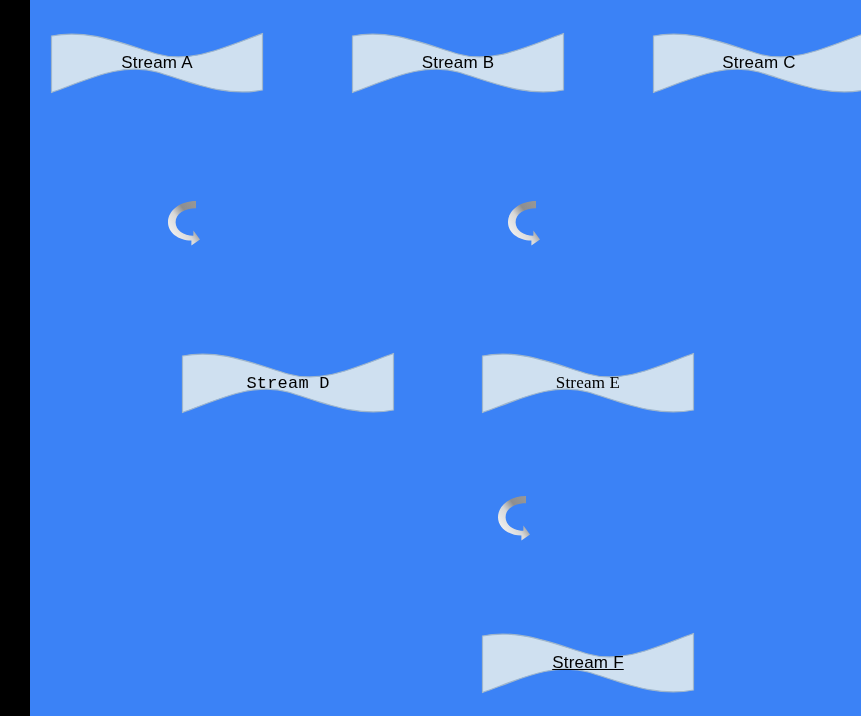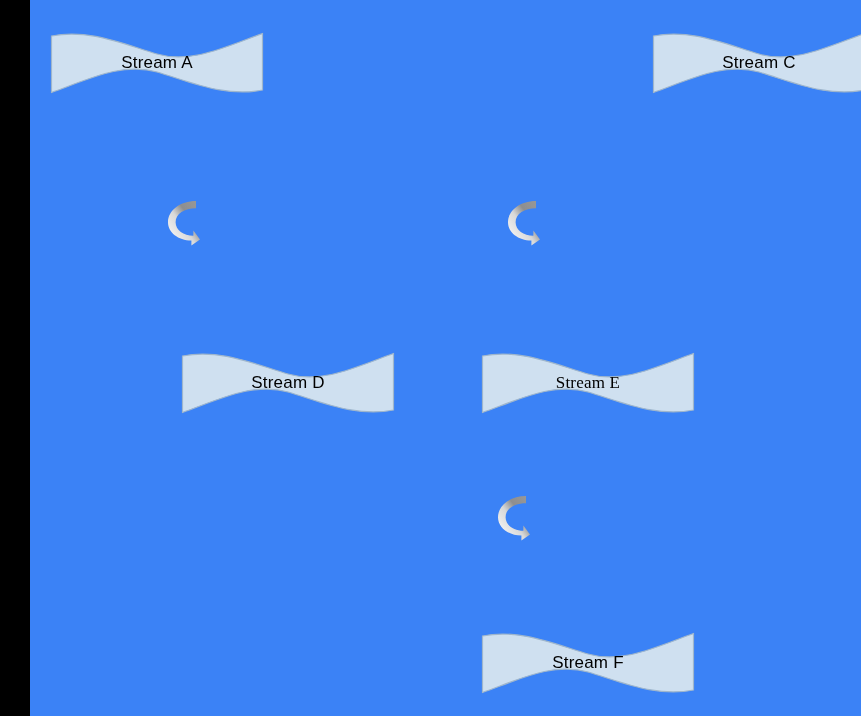--- a/index.html
+++ b/index.html
@@ -68,35 +68,47 @@
                C 40 -1.5, 74 14, 108 24
                C 142 34, 176 17, 213.5 3.5
                L 213.5 60
                C 176 67.5, 142 52, 108 42
                C 74 32, 40 49, 2.5 62.5
                Z" fill="#cfe0f0" stroke="#9fb6cc" stroke-width="1.2"></path>
     </svg>
     <div class="ribbon-label" style="color: rgb(0, 0, 0);">Stream A</div>
   </div>
 
+  <div class="ribbon" style="left: 320px; top: 30px;">
+    <svg viewBox="0 0 216 66" preserveAspectRatio="none">
+      <path class="ribbon-path" d="M 2.5 6
+               C 40 -1.5, 74 14, 108 24
+               C 142 34, 176 17, 213.5 3.5
+               L 213.5 60
+               C 176 67.5, 142 52, 108 42
+               C 74 32, 40 49, 2.5 62.5
+               Z" fill="#cfe0f0" stroke="#9fb6cc" stroke-width="1.2"></path>
+    </svg>
+    <div class="ribbon-label" style="color: rgb(0, 0, 0);">Stream B</div>
+  </div>
 
   <div class="ribbon" style="left: 621px; top: 30px; text-align: right;">
     <svg viewBox="0 0 216 66" preserveAspectRatio="none">
       <path class="ribbon-path" d="M 2.5 6
                C 40 -1.5, 74 14, 108 24
                C 142 34, 176 17, 213.5 3.5
                L 213.5 60
                C 176 67.5, 142 52, 108 42
                C 74 32, 40 49, 2.5 62.5
                Z" fill="#cfe0f0" stroke="#9fb6cc" stroke-width="1.2"></path>
     </svg>
     <div class="ribbon-label" style="color: rgb(0, 0, 0);">Stream C</div>
   </div>
 
-  <div class="ribbon" style="left: 150px; top: 350px;">
+  <div class="ribbon" style="left: 150px; top: 350px; font-family: Liberation Mono, monospace;">
     <svg viewBox="0 0 216 66" preserveAspectRatio="none">
       <path class="ribbon-path" d="M 2.5 6
                C 40 -1.5, 74 14, 108 24
                C 142 34, 176 17, 213.5 3.5
                L 213.5 60
                C 176 67.5, 142 52, 108 42
                C 74 32, 40 49, 2.5 62.5
                Z" fill="#cfe0f0" stroke="#9fb6cc" stroke-width="1.2"></path>
     </svg>
     <div class="ribbon-label" style="color: rgb(0, 0, 0);">Stream D</div>
@@ -118,21 +130,21 @@
   <div class="ribbon" style="left: 450px; top: 630px;">
     <svg viewBox="0 0 216 66" preserveAspectRatio="none">
       <path class="ribbon-path" d="M 2.5 6
                C 40 -1.5, 74 14, 108 24
                C 142 34, 176 17, 213.5 3.5
                L 213.5 60
                C 176 67.5, 142 52, 108 42
                C 74 32, 40 49, 2.5 62.5
                Z" fill="#cfe0f0" stroke="#9fb6cc" stroke-width="1.2"></path>
     </svg>
-    <div class="ribbon-label" style="color: rgb(0, 0, 0);">Stream F</div>
+    <div class="ribbon-label" style="color: rgb(0, 0, 0); text-decoration: underline;">Stream F</div>
   </div>
 
   <div class="rot-arrow" style="left: 136px; top: 199px;">
     <svg viewBox="0 0 34 48">
       <defs>
         <linearGradient id="ag1" x1="1" y1="0" x2="0" y2="1">
           <stop offset="0%" stop-color="#9a9a9a"></stop>
           <stop offset="35%" stop-color="#8e8e8e"></stop>
           <stop offset="55%" stop-color="#d8d8d8"></stop>
           <stop offset="100%" stop-color="#ffffff"></stop>

